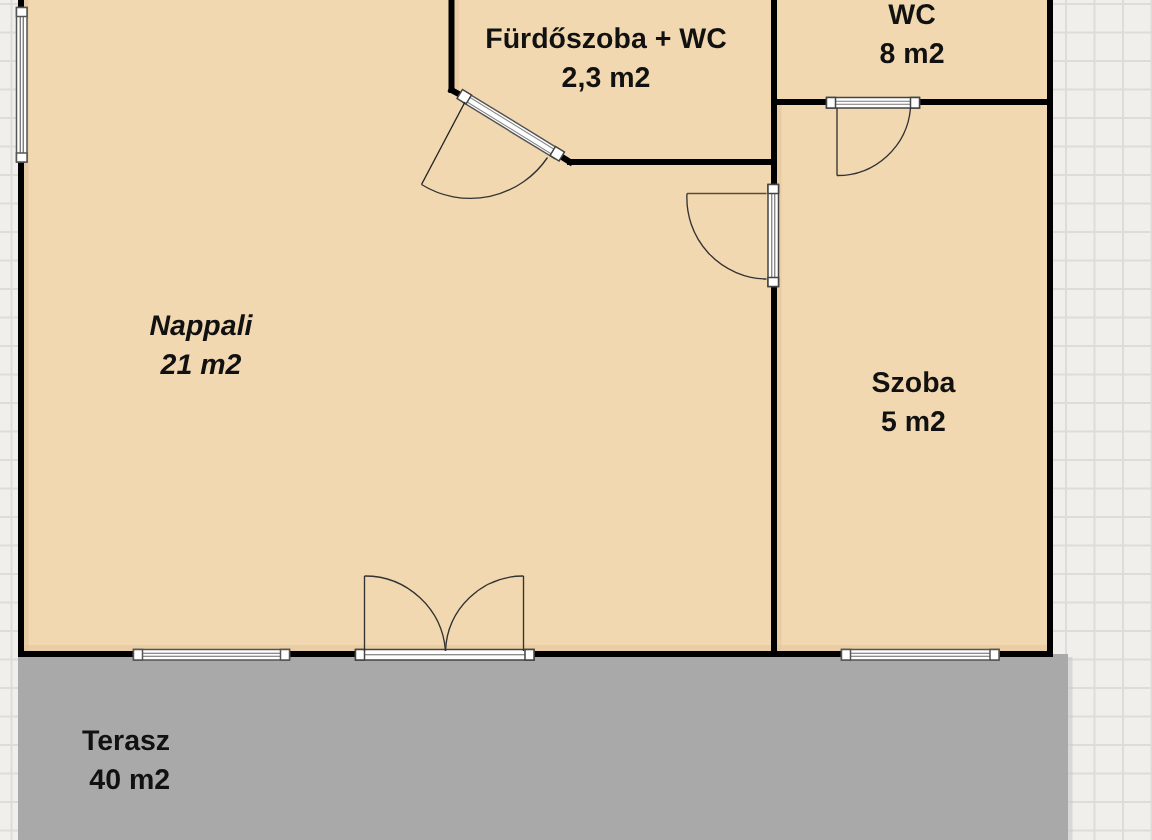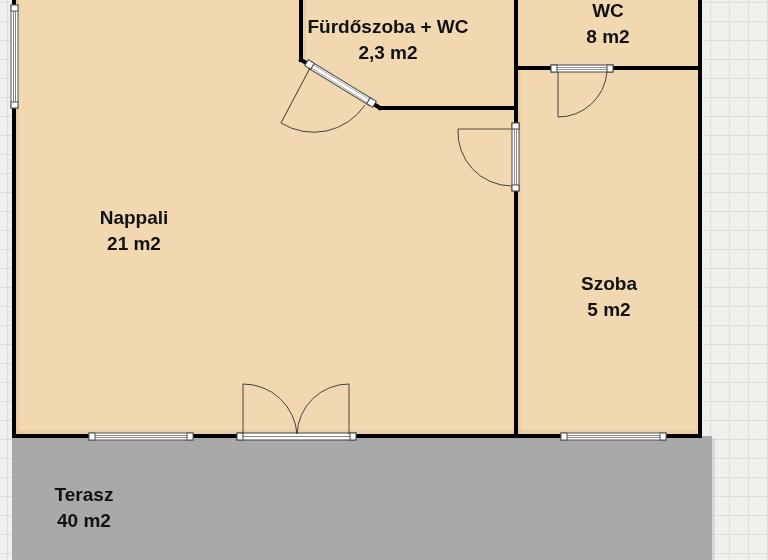--- a/index.html
+++ b/index.html
@@ -120,32 +120,32 @@
     <rect x="551" y="65" width="62" height="7" fill="#fff" stroke="#444"></rect>
     <line x1="557" y1="67.5" x2="607" y2="67.5" stroke="#777" stroke-width="0.8"></line>
     <line x1="557" y1="69.5" x2="607" y2="69.5" stroke="#777" stroke-width="0.8"></line>
     <rect x="551" y="65" width="6" height="7" fill="#fff" stroke="#444"></rect>
     <rect x="607" y="65" width="6" height="7" fill="#fff" stroke="#444"></rect>
     <line x1="558" y1="72" x2="558" y2="117" stroke="#333" stroke-width="0.9"></line>
     <path d="M558 117 A 49 49 0 0 0 607 72" fill="none" stroke="#333" stroke-width="0.9"></path>
   </g>
 </svg>
 
-<div class="label" style="left:134px;top:205px;">
+<div class="label" style="left:134px;top:205px;font-style:italic;">
   <div>Nappali</div>
   <div>21 m2</div>
 </div>
-<div class="label" style="left:388px;top:14px;">
+<div class="label" style="left:404px;top:14px;">
   <div>Fürdőszoba + WC</div>
   <div>2,3 m2</div>
 </div>
 <div class="label" style="left:608px;top:-2px;">
   <div>WC</div>
   <div>8 m2</div>
 </div>
-<div class="label" style="left:609px;top:243px;margin-top:28px;">
+<div class="label" style="left:609px;top:243px;">
   <div>Szoba</div>
   <div>5 m2</div>
 </div>
-<div class="label" style="left:84px;top:482px;">
+<div class="label" style="left:84px;top:482px;text-align:right;">
   <div>Terasz</div>
   <div>40 m2</div>
 </div>
 
 </body></html>

